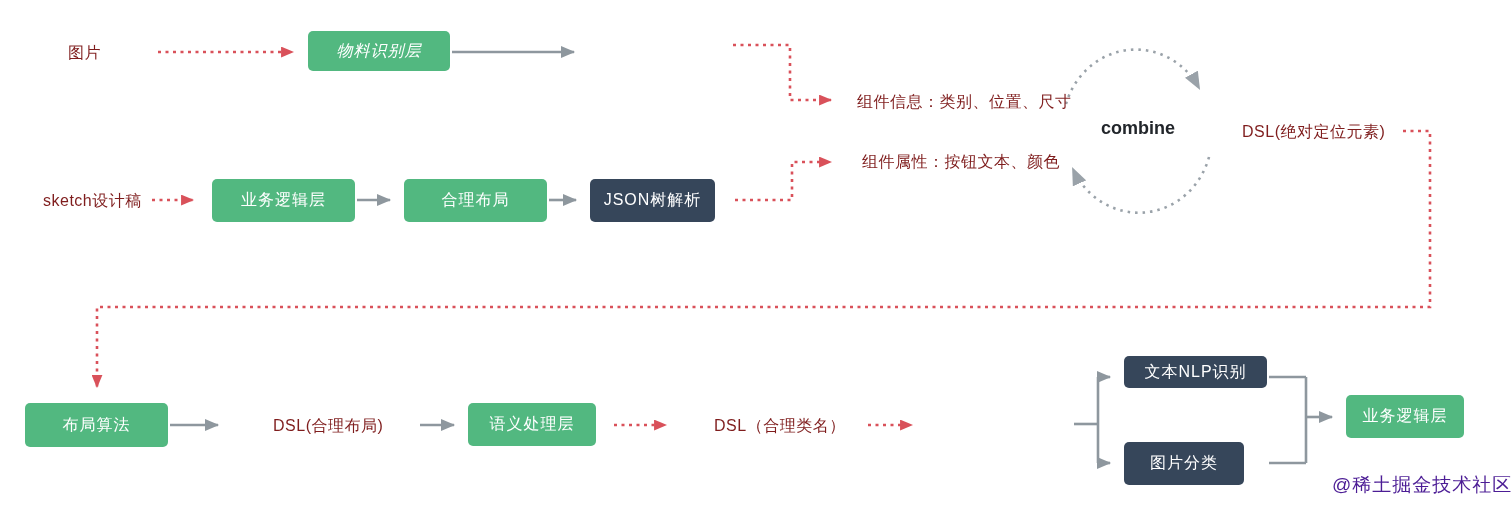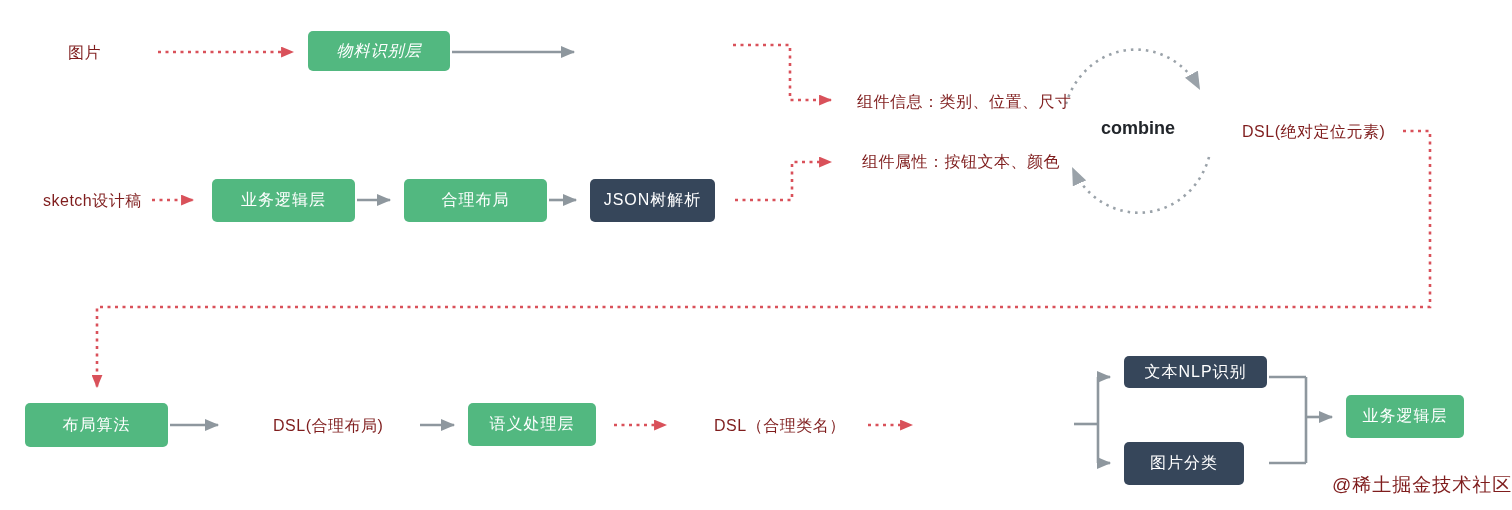--- a/index.html
+++ b/index.html
@@ -25,21 +25,21 @@
     color:#7f1d1d;font-size:16px;letter-spacing:0.5px;
     white-space:nowrap;line-height:19px;
   }
   .combine{
     position:absolute;
     color:#22262b;font-weight:bold;font-size:18px;
     white-space:nowrap;text-align:center;
   }
   .watermark{
     position:absolute;
-    color:#7f1d1d;font-size:19px;letter-spacing:1px;
+    color:#4c1d95;font-size:19px;letter-spacing:1px;
     white-space:nowrap;
   }
 </style>
 </head>
 <body>
 
 <div class="canvas">
 
   <svg class="wires" viewBox="0 0 1512 510" xmlns="http://www.w3.org/2000/svg">
     <defs>

